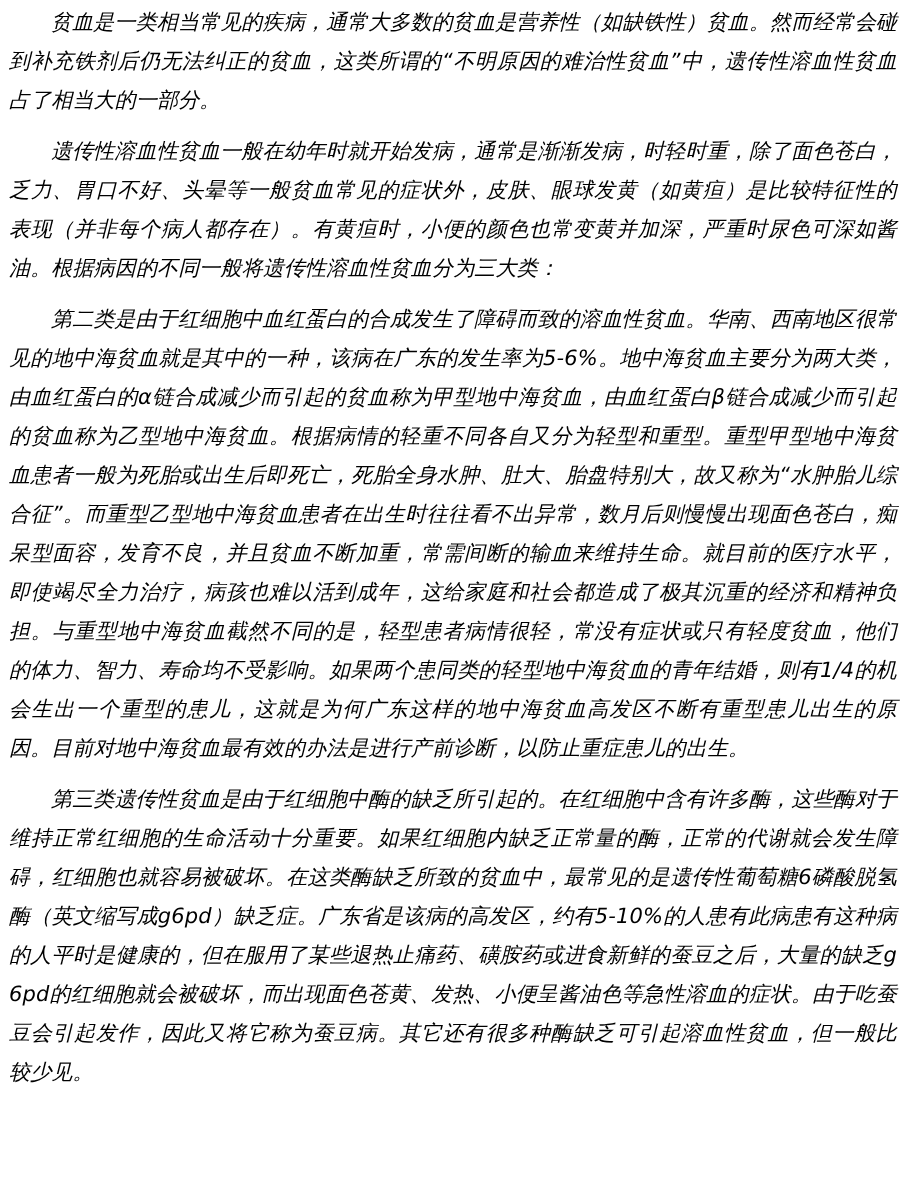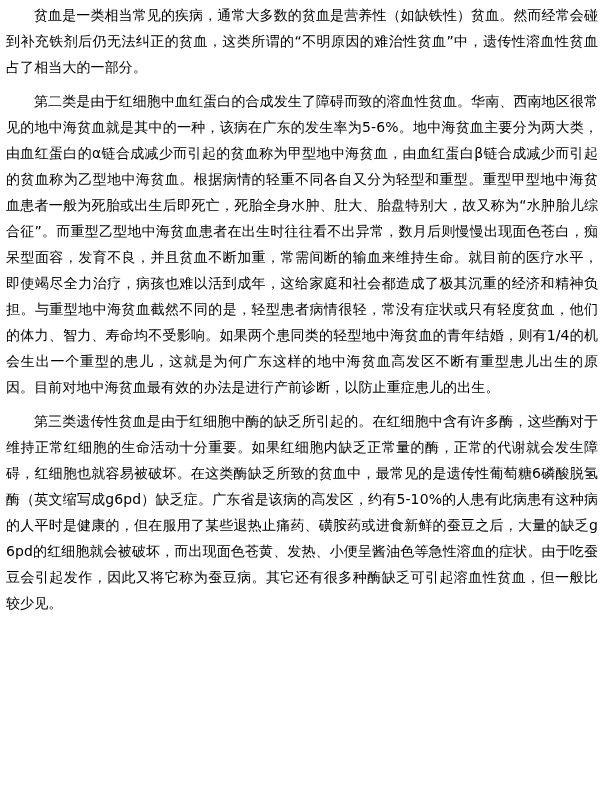--- a/index.html
+++ b/index.html
@@ -20,22 +20,24 @@
       font-family: "DejaVu Sans", "Liberation Sans", sans-serif;
       font-size: 14px;
       line-height: 26px;
       letter-spacing: 0.1px;
     }
     .article p {
       margin: 0 0 8px 0;
       text-indent: 28px;
       text-align: justify;
       word-break: break-all;
+      font-style: italic;
     }
   </style>
 </head>
 <body>
 
 <div class="article">
   <p>贫血是一类相当常见的疾病，通常大多数的贫血是营养性（如缺铁性）贫血。然而经常会碰到补充铁剂后仍无法纠正的贫血，这类所谓的“不明原因的难治性贫血”中，遗传性溶血性贫血占了相当大的一部分。</p>
+  <p>遗传性溶血性贫血一般在幼年时就开始发病，通常是渐渐发病，时轻时重，除了面色苍白，乏力、胃口不好、头晕等一般贫血常见的症状外，皮肤、眼球发黄（如黄疸）是比较特征性的表现（并非每个病人都存在）。有黄疸时，小便的颜色也常变黄并加深，严重时尿色可深如酱油。根据病因的不同一般将遗传性溶血性贫血分为三大类：</p>
   <p>第二类是由于红细胞中血红蛋白的合成发生了障碍而致的溶血性贫血。华南、西南地区很常见的地中海贫血就是其中的一种，该病在广东的发生率为5-6%。地中海贫血主要分为两大类，由血红蛋白的α链合成减少而引起的贫血称为甲型地中海贫血，由血红蛋白β链合成减少而引起的贫血称为乙型地中海贫血。根据病情的轻重不同各自又分为轻型和重型。重型甲型地中海贫血患者一般为死胎或出生后即死亡，死胎全身水肿、肚大、胎盘特别大，故又称为“水肿胎儿综合征”。而重型乙型地中海贫血患者在出生时往往看不出异常，数月后则慢慢出现面色苍白，痴呆型面容，发育不良，并且贫血不断加重，常需间断的输血来维持生命。就目前的医疗水平，即使竭尽全力治疗，病孩也难以活到成年，这给家庭和社会都造成了极其沉重的经济和精神负担。与重型地中海贫血截然不同的是，轻型患者病情很轻，常没有症状或只有轻度贫血，他们的体力、智力、寿命均不受影响。如果两个患同类的轻型地中海贫血的青年结婚，则有1/4的机会生出一个重型的患儿，这就是为何广东这样的地中海贫血高发区不断有重型患儿出生的原因。目前对地中海贫血最有效的办法是进行产前诊断，以防止重症患儿的出生。</p>
   <p>第三类遗传性贫血是由于红细胞中酶的缺乏所引起的。在红细胞中含有许多酶，这些酶对于维持正常红细胞的生命活动十分重要。如果红细胞内缺乏正常量的酶，正常的代谢就会发生障碍，红细胞也就容易被破坏。在这类酶缺乏所致的贫血中，最常见的是遗传性葡萄糖6磷酸脱氢酶（英文缩写成g6pd）缺乏症。广东省是该病的高发区，约有5-10%的人患有此病患有这种病的人平时是健康的，但在服用了某些退热止痛药、磺胺药或进食新鲜的蚕豆之后，大量的缺乏g6pd的红细胞就会被破坏，而出现面色苍黄、发热、小便呈酱油色等急性溶血的症状。由于吃蚕豆会引起发作，因此又将它称为蚕豆病。其它还有很多种酶缺乏可引起溶血性贫血，但一般比较少见。</p>
 </div>
 
 </body></html>

